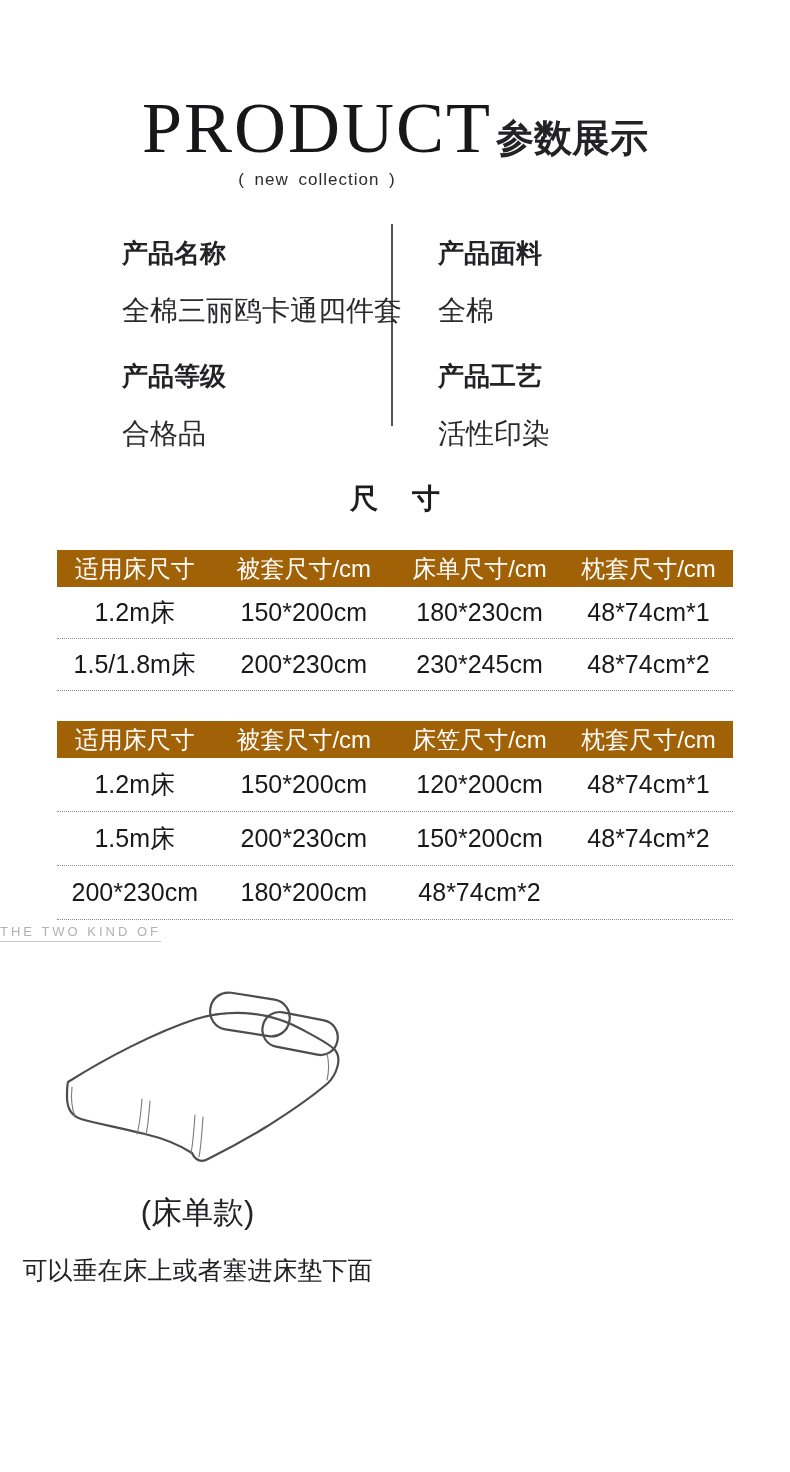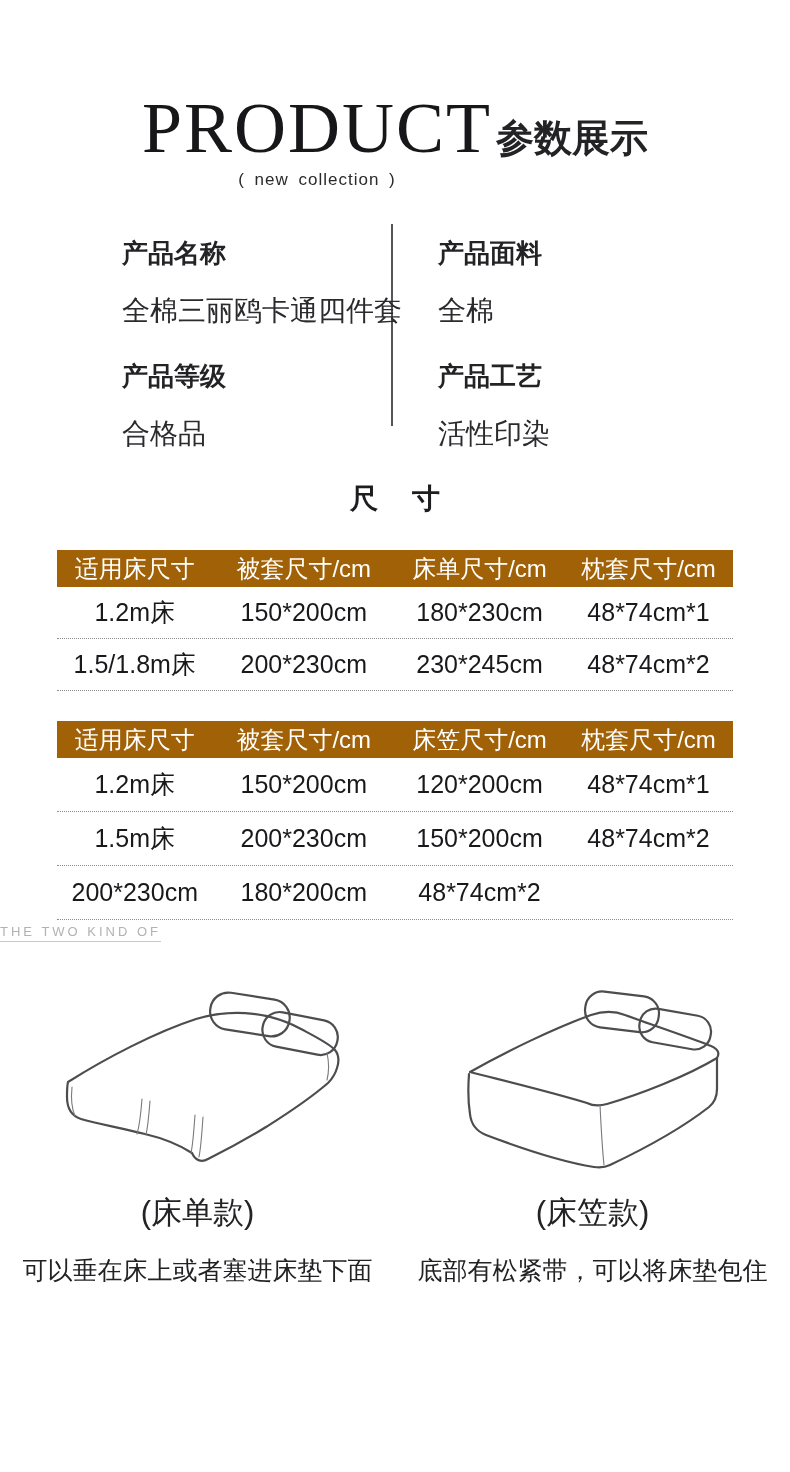--- a/index.html
+++ b/index.html
@@ -199,51 +199,16 @@
           <path class="sketch sketch-thin" d="M 157 129 C 156 143, 155 158, 153 167"></path>
           <path class="sketch sketch-thin" d="M 165 131 C 164 146, 163 161, 161 171"></path>
           <path class="sketch sketch-thin" d="M 289 67 C 291 76, 291 86, 289 94"></path>
           <path class="sketch sketch-thin" d="M 34 101 C 33 111, 33 121, 37 130"></path>
         </svg>
       </div>
       <div class="style-name">(床单款)</div>
       <div class="style-desc">可以垂在床上或者塞进床垫下面</div>
     </div>
 
-    <div class="style-item">
-      <div class="style-illustration">
-        <svg width="300" height="196" viewBox="0 0 300 196">
-
-          <g transform="rotate(7 180 26)">
-            <rect class="sketch sketch-main" x="142" y="8" width="74" height="36" rx="17"></rect>
-          </g>
-          <g transform="rotate(10 232 44)">
-            <rect class="sketch sketch-main" x="196" y="26" width="72" height="34" rx="16"></rect>
-          </g>
-
-          <path class="sketch sketch-main" d="M 27 86
-            C 62 66, 112 42, 148 29
-            C 160 25, 172 25, 182 29
-            C 212 40, 248 52, 268 60
-            C 275 63, 277 67, 274 72
-            C 244 90, 198 108, 164 118
-            C 157 120, 150 120, 144 117
-            C 108 106, 62 95, 27 86 Z"></path>
-
-          <path class="sketch sketch-main" d="M 26 88
-            C 25 102, 25 116, 27 128
-            C 28 138, 33 145, 43 149
-            C 80 163, 120 176, 151 181
-            C 158 182, 163 181, 167 179
-            C 205 161, 243 139, 266 121
-            C 272 116, 274 110, 274 103
-            L 274 72"></path>
-
-          <path class="sketch sketch-thin" d="M 157 119 C 158 139, 159 160, 161 179"></path>
-        </svg>
-      </div>
-      <div class="style-name">(床笠款)</div>
-      <div class="style-desc">底部有松紧带，可以将床垫包住</div>
-    </div>
 
   </div>
 
 </div>
 
 </body></html>

